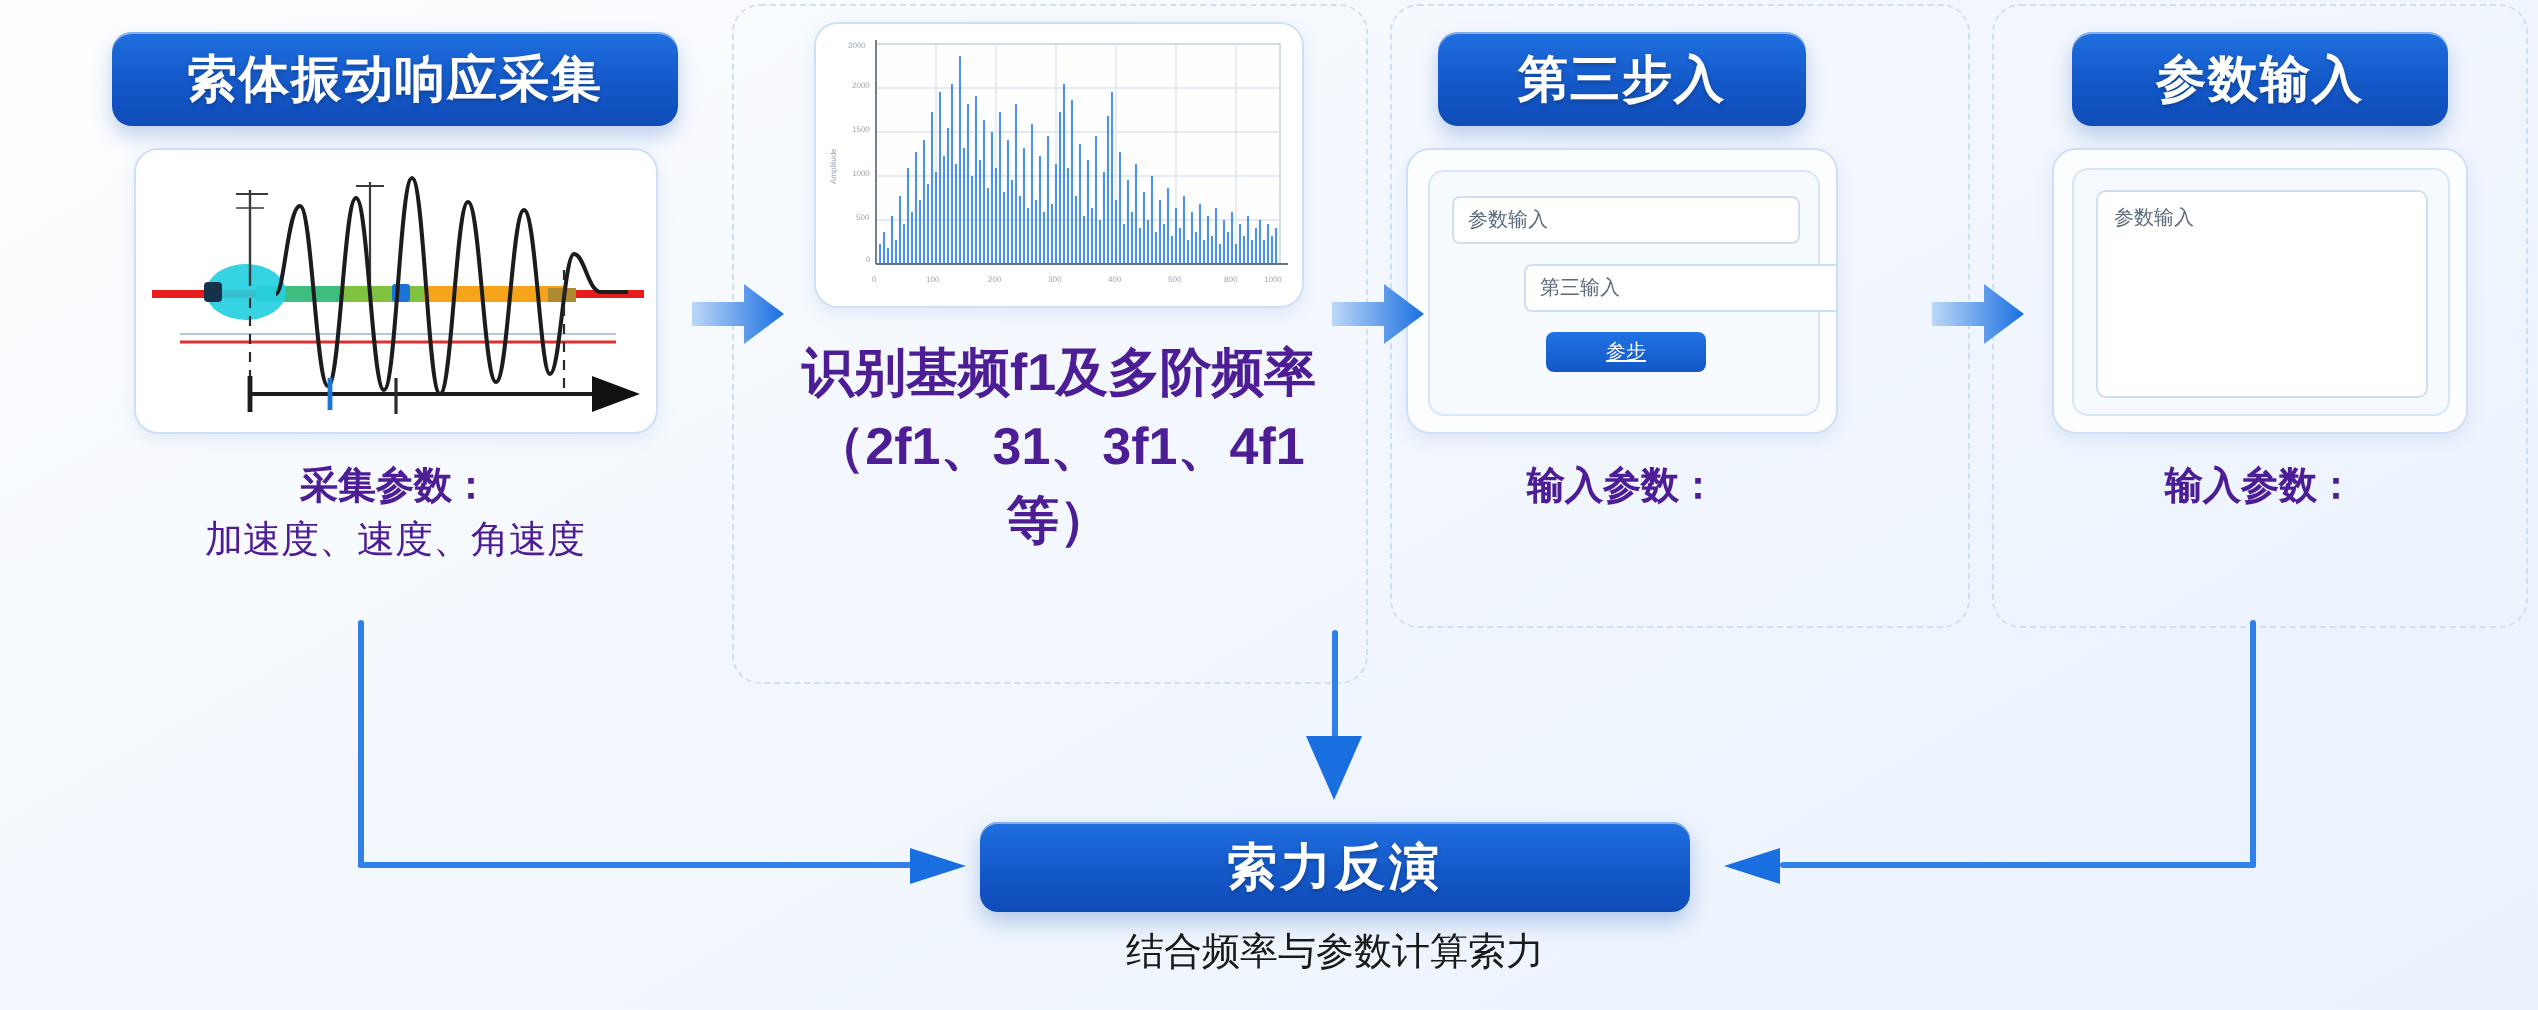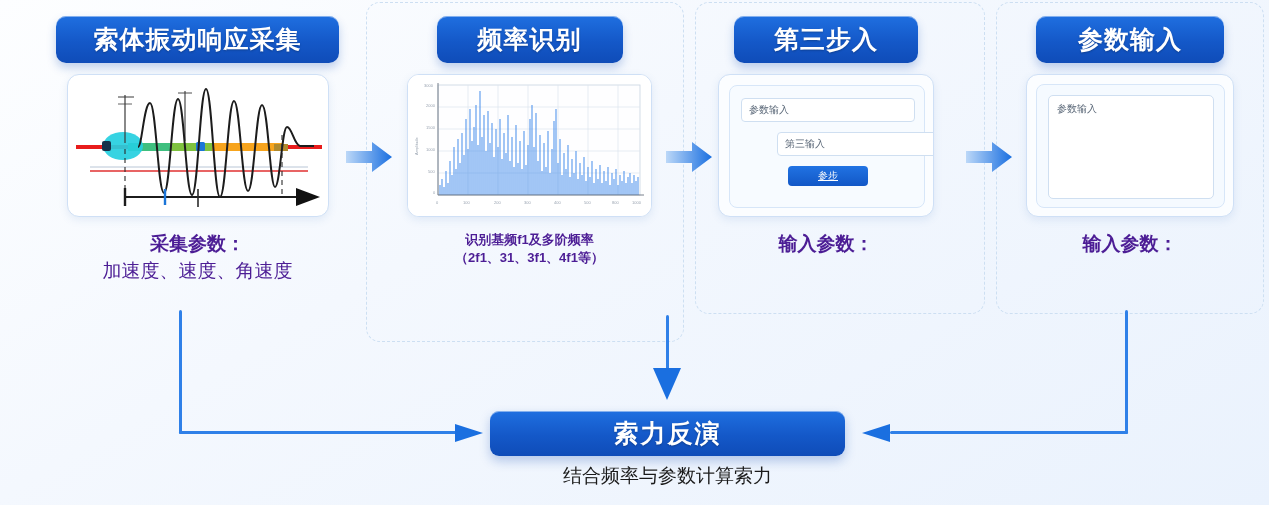--- a/index.html
+++ b/index.html
@@ -36,21 +36,21 @@
 
   
   .col {
     position: absolute;
     top: 0;
     width: 280px;
     height: 320px;
   }
   #col-1 { left: 55px;  width: 285px; }
   #col-2 { left: 392px; width: 275px; }
-  #col-3 { left: 701px; width: 250px; }
+  #col-3 { left: 686px; width: 250px; }
   #col-4 { left: 1010px; width: 240px; }
 
   
   .pill {
     position: relative;
     margin: 16px auto 0;
     border-radius: 10px;
     background: linear-gradient(180deg, #1f6fe0 0%, #1458c8 55%, #0f4cb8 100%);
     color: #ffffff;
     text-align: center;
@@ -92,21 +92,21 @@
   }
   .caption .cap-title {
     display: block;
     font-weight: bold;
     font-size: 19px;
   }
   .caption .cap-body {
     display: block;
     font-size: 19px;
   }
-  #cap-2 .cap-title, #cap-2 .cap-body { font-weight: bold; font-size: 13px; }
+  #cap-2 .cap-title, #cap-2 .cap-body { font-weight: bold; font-size: 26px; }
 
   
   .step-arrow {
     position: absolute;
     width: 46px;
     height: 34px;
   }
   #arrow-1 { left: 346px; top: 140px; }
   #arrow-2 { left: 666px; top: 140px; }
   #arrow-3 { left: 966px; top: 140px; }
@@ -269,21 +269,20 @@
         <polygon points="228,113 252,122 228,131" fill="#111111"></polygon>
       </svg>
     </div>
     <div class="caption" id="cap-1">
       <span class="cap-title">采集参数：</span>
       <span class="cap-body">加速度、速度、角速度</span>
     </div>
   </div>
 
   <div class="col" id="col-2">
-    <div class="pill" id="pill-2">频率识别</div>
     <div class="card" id="card-2">
       <svg viewBox="0 0 245 143" width="245" height="143">
         <rect x="0" y="0" width="245" height="143" fill="#ffffff"></rect>
 
         <rect x="30" y="10" width="202" height="110" fill="#fefeff" stroke="#c8d4e2" stroke-width="0.8"></rect>
 
         <g stroke="#dde5ee" stroke-width="0.7">
           <line x1="60" y1="10" x2="60" y2="120"></line>
           <line x1="90" y1="10" x2="90" y2="120"></line>
           <line x1="120" y1="10" x2="120" y2="120"></line>

